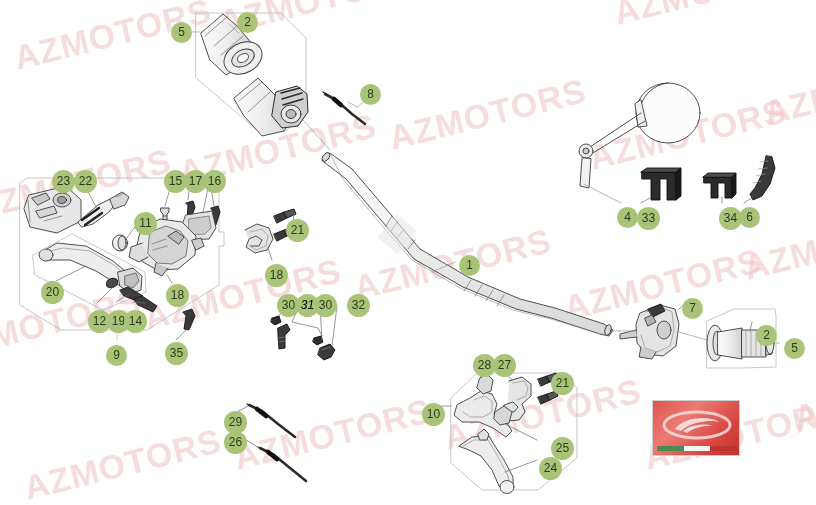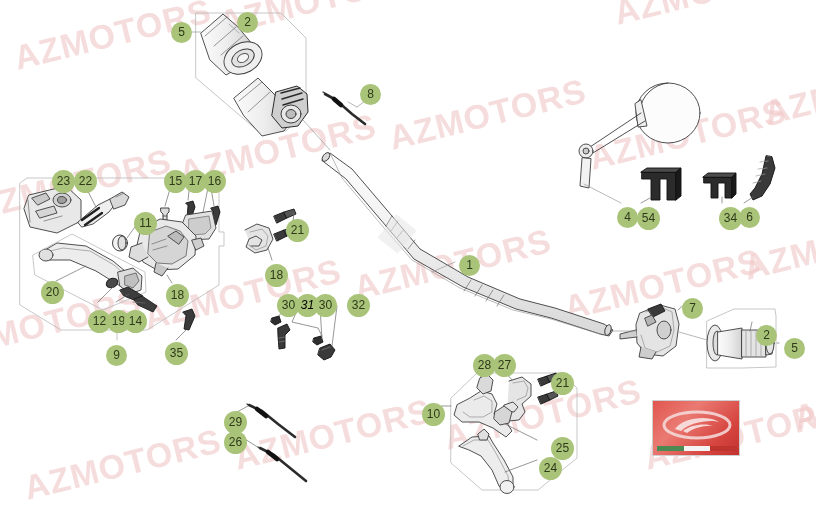--- a/index.html
+++ b/index.html
@@ -485,21 +485,21 @@
     <div class="badge" title="left-control-assembly" style="left: 106px; top: 345px; background: rgb(169, 196, 121); color: rgb(47, 58, 28);">9</div>
     <div class="badge wide" title="screw" style="left: 165px; top: 342px; background: rgb(169, 196, 121); color: rgb(47, 58, 28);">35</div>
     <div class="badge wide" title="small-hardware" style="left: 277px; top: 294px; background: rgb(169, 196, 121); color: rgb(47, 58, 28);">30</div>
     <div class="badge wide" title="small-hardware" style="left: 296px; top: 294px; background: rgb(169, 196, 121); color: #000000; font-style: italic;">31</div>
     <div class="badge wide" title="small-hardware" style="left: 314px; top: 294px; background: rgb(169, 196, 121); color: rgb(47, 58, 28);">30</div>
     <div class="badge wide" title="small-hardware" style="left: 331px; top: 294px; background: rgb(169, 196, 121); color: rgb(47, 58, 28); margin-left: 16px;">32</div>
     <div class="badge wide" title="cables" style="left: 224px; top: 411px; background: rgb(169, 196, 121); color: rgb(47, 58, 28);">29</div>
     <div class="badge wide" title="cables" style="left: 224px; top: 431px; background: rgb(169, 196, 121); color: rgb(47, 58, 28);">26</div>
     <div class="badge" title="handlebar" style="left: 459px; top: 255px; background: rgb(169, 196, 121); color: rgb(47, 58, 28);">1</div>
     <div class="badge" title="mirror-assembly" style="left: 617px; top: 207px; background: rgb(169, 196, 121); color: rgb(47, 58, 28);">4</div>
-    <div class="badge wide" title="mirror-assembly" style="left: 637px; top: 207px; background: rgb(169, 196, 121); color: rgb(47, 58, 28);">54</div>
+    <div class="badge wide" title="mirror-assembly" style="left: 637px; top: 207px; background: rgb(169, 196, 121); color: rgb(47, 58, 28);">33</div>
     <div class="badge wide" title="clips" style="left: 719px; top: 207px; background: rgb(169, 196, 121); color: rgb(47, 58, 28);">34</div>
     <div class="badge" title="clips" style="left: 739px; top: 207px; background: rgb(169, 196, 121); color: rgb(47, 58, 28);">6</div>
     <div class="badge" title="right-switch" style="left: 682px; top: 298px; background: rgb(169, 196, 121); color: rgb(47, 58, 28);">7</div>
     <div class="badge" title="right-grip-assembly" style="left: 756px; top: 325px; background: rgb(169, 196, 121); color: rgb(47, 58, 28);">2</div>
     <div class="badge" title="right-grip-assembly" style="left: 784px; top: 338px; background: rgb(169, 196, 121); color: rgb(47, 58, 28);">5</div>
     <div class="badge wide" title="rear-brake-assembly" style="left: 473px; top: 354px; background: rgb(169, 196, 121); color: rgb(47, 58, 28);">28</div>
     <div class="badge wide" title="rear-brake-assembly" style="left: 493px; top: 354px; background: rgb(169, 196, 121); color: rgb(47, 58, 28);">27</div>
     <div class="badge wide" title="rear-brake-assembly" style="left: 551px; top: 372px; background: rgb(169, 196, 121); color: rgb(47, 58, 28);">21</div>
     <div class="badge wide" title="rear-brake-assembly" style="left: 422px; top: 403px; background: rgb(169, 196, 121); color: rgb(47, 58, 28);">10</div>
     <div class="badge wide" title="rear-brake-assembly" style="left: 539px; top: 437px; background: rgb(169, 196, 121); color: rgb(47, 58, 28); margin-left: 12px;">25</div>

